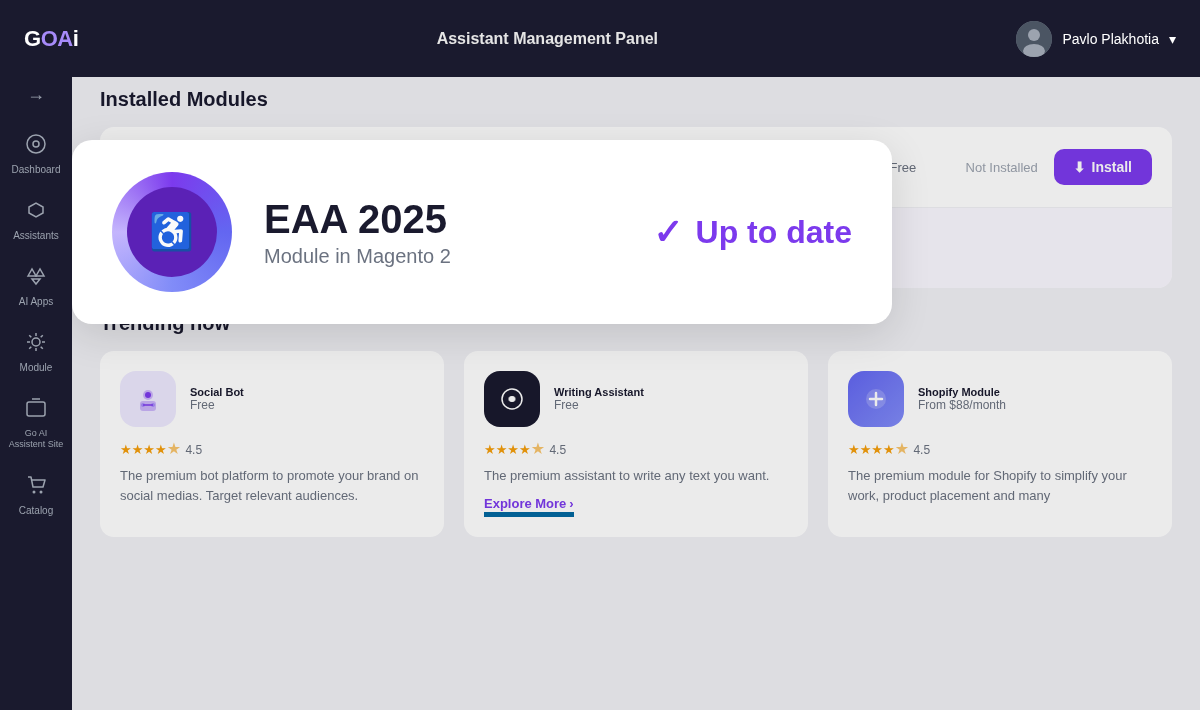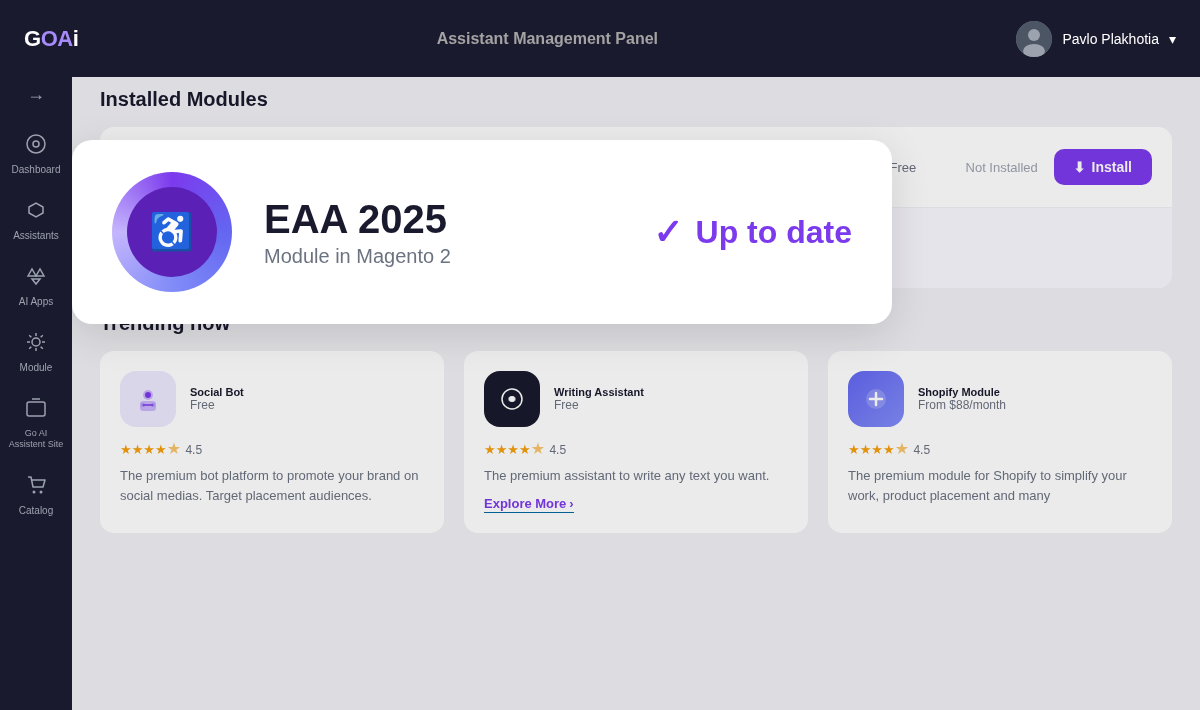--- a/index.html
+++ b/index.html
@@ -24,21 +24,21 @@
     }
     .logo-text {
       color: white;
       font-size: 22px;
       font-weight: 700;
       letter-spacing: -0.5px;
     }
     .logo-go { color: white; }
     .logo-ai { color: #a78bfa; }
     .topnav-title {
-      color: #a3a3a3;
+      color: #e5e5e5;
       font-size: 16px;
       font-weight: 600;
     }
     .topnav-user {
       display: flex;
       align-items: center;
       gap: 10px;
       color: white;
       font-size: 14px;
       cursor: pointer;
@@ -266,21 +266,21 @@
     .trending-desc { font-size: 13px; color: #6b7280; line-height: 1.5; margin-top: 8px; }
     .explore-link {
       display: inline-flex;
       align-items: center;
       gap: 3px;
       color: #7c3aed;
       font-size: 13px;
       font-weight: 600;
       margin-top: 10px;
       cursor: pointer;
-      border-bottom: 1px solid #0369a1;
+      border-bottom: 5px solid #0369a1;
       padding-bottom: 1px;
     }
     .star-half { color: #f59e0b; opacity: 0.6; }
   </style>
 </head>
 <body>
 
 <nav class="topnav">
   <div class="logo">
     <span class="logo-text">
@@ -437,21 +437,21 @@
           </div>
           <div>
             <div class="trending-name">Social Bot</div>
             <div class="trending-price">Free</div>
           </div>
         </div>
         <div>
           <span class="stars">★★★★</span><span class="star-half">★</span>
           <span class="stars-score">4.5</span>
         </div>
-        <div class="trending-desc">The premium bot platform to promote your brand on social medias. Target placement audiences.</div>
+        <div class="trending-desc">The premium bot platform to promote your brand on social medias. Target relevant audiences.</div>
       </div>
 
       <div class="trending-card">
         <div class="trending-card-header">
           <div class="trending-icon dark">
             <svg width="28" height="28" viewBox="0 0 28 28" fill="none">
               <circle cx="14" cy="14" r="10" fill="none" stroke="white" stroke-width="1.5"></circle>
               <path d="M10 14c0-4 8-4 8 0s-8 4-8 0z" fill="white" opacity="0.5"></path>
               <circle cx="14" cy="14" r="3" fill="white"></circle>
             </svg>

